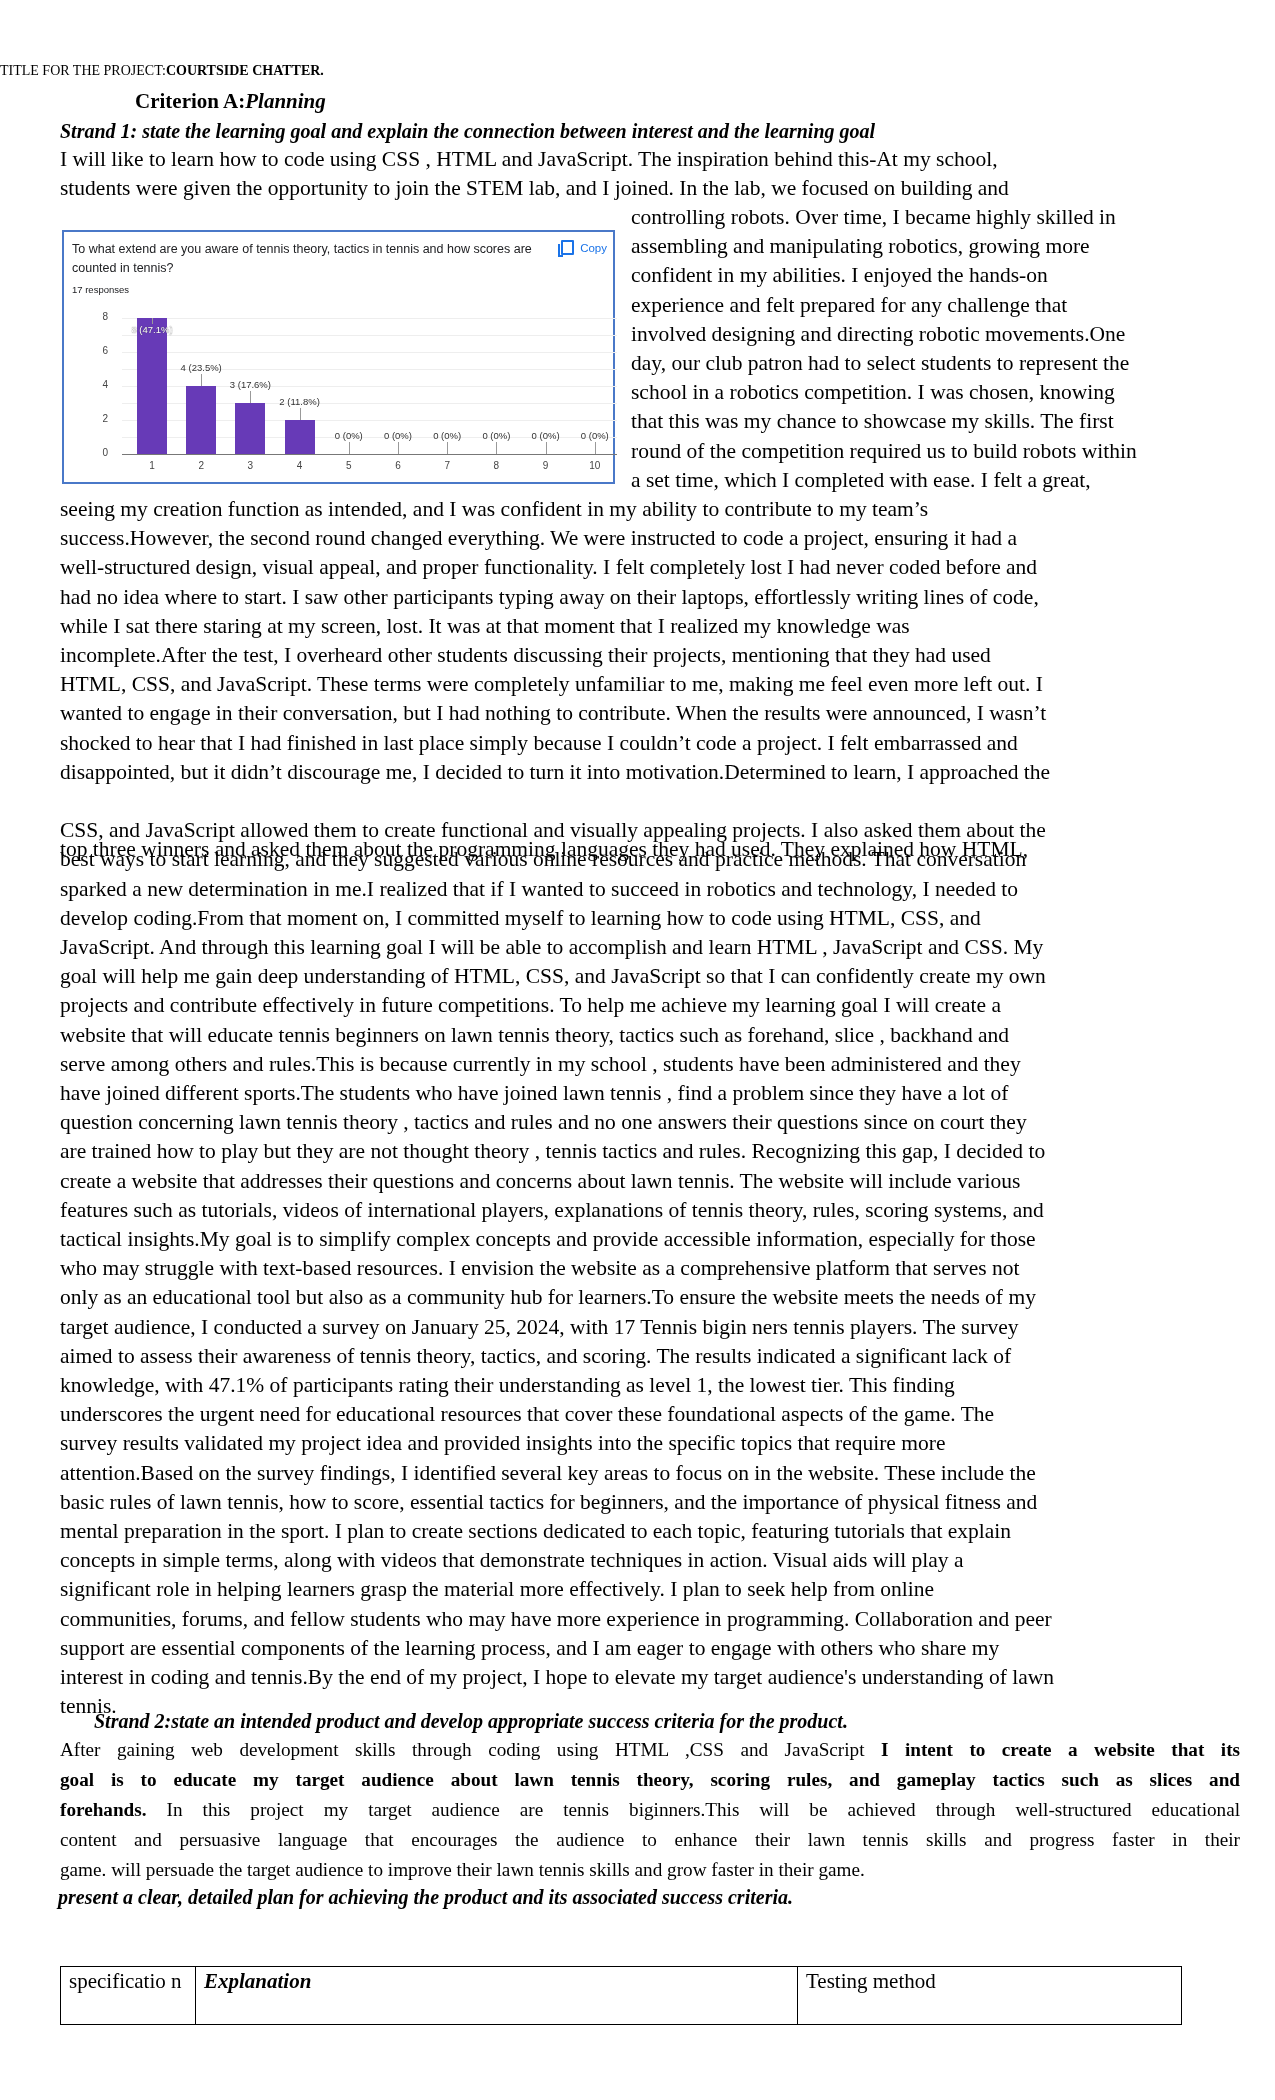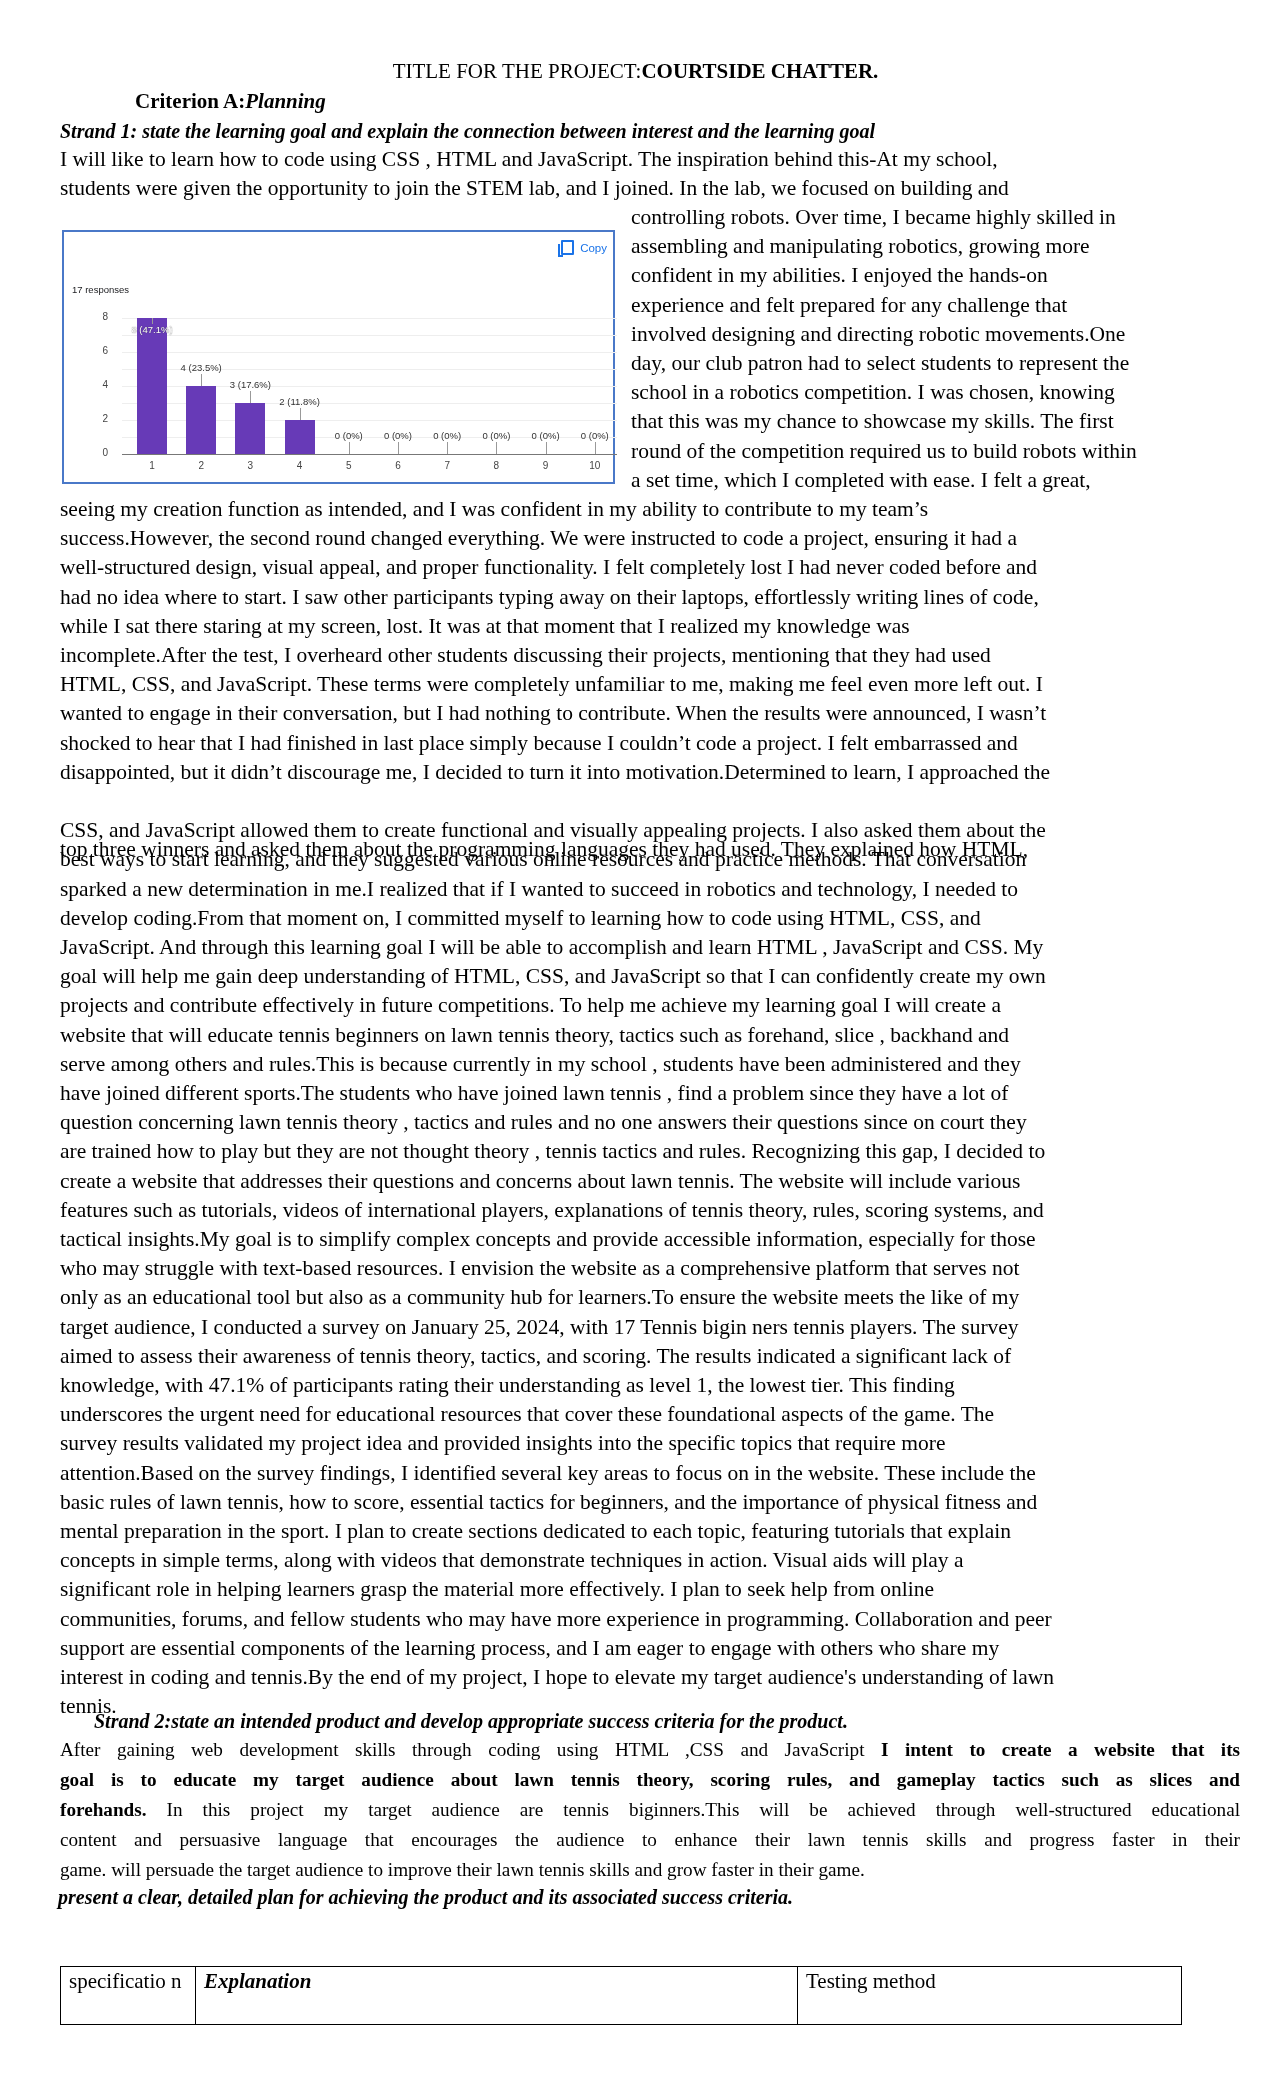--- a/index.html
+++ b/index.html
@@ -1,19 +1,19 @@
 <!DOCTYPE html>
 <html><head>
 <meta charset="utf-8">
 <style>
   html, body { margin: 0; padding: 0; background: #ffffff; }
   body { width: 1275px; height: 2100px; position: relative; overflow: hidden;
          font-family: "Liberation Serif", "DejaVu Serif", serif; color: #000; }
   .abs { position: absolute; white-space: nowrap; }
-  .title { top: 58px; left: 0; width: 1271px; text-align: center; font-size: 21px; line-height: 26px; }
+  .title { top: 58px; left: 0; width: 1271px; font-size: 14px; line-height: 26px; }
   .title b { font-weight: bold; }
   .criterion { top: 88px; left: 135px; font-size: 21px; font-weight: bold; line-height: 26px; }
   .criterion i { font-style: italic; }
   .strand { font-size: 20px; font-weight: bold; font-style: italic; line-height: 26px; }
   .line { font-size: 21.5px; line-height: 29px; left: 60px; }
   .rline { font-size: 21.5px; line-height: 29px; left: 631px; }
   .s2line { font-size: 19.2px; line-height: 29px; left: 60px; width: 1180px; text-align: justify; text-align-last: justify; }
   .s2line.last { text-align-last: left; }
   .s2line b { font-weight: bold; }
 
@@ -87,38 +87,39 @@
     <div class="abs line" style="top: 991.4px;">projects and contribute effectively in future competitions. To help me achieve my learning goal I will create a</div>
     <div class="abs line" style="top: 1020.6px;">website that will educate tennis beginners on lawn tennis theory, tactics such as forehand, slice , backhand and</div>
     <div class="abs line" style="top: 1049.8px;">serve among others and rules.This is because currently in my school , students have been administered and they</div>
     <div class="abs line" style="top: 1079px;">have joined different sports.The students who have joined lawn tennis , find a problem since they have a lot of</div>
     <div class="abs line" style="top: 1108.2px;">question concerning lawn tennis theory , tactics and rules and no one answers their questions since on court they</div>
     <div class="abs line" style="top: 1137.4px;">are trained how to play but they are not thought theory , tennis tactics and rules. Recognizing this gap, I decided to</div>
     <div class="abs line" style="top: 1166.6px;">create a website that addresses their questions and concerns about lawn tennis. The website will include various</div>
     <div class="abs line" style="top: 1195.8px;">features such as tutorials, videos of international players, explanations of tennis theory, rules, scoring systems, and</div>
     <div class="abs line" style="top: 1225px;">tactical insights.My goal is to simplify complex concepts and provide accessible information, especially for those</div>
     <div class="abs line" style="top: 1254.2px;">who may struggle with text-based resources. I envision the website as a comprehensive platform that serves not</div>
-    <div class="abs line" style="top: 1283.4px;">only as an educational tool but also as a community hub for learners.To ensure the website meets the like of my</div>
+    <div class="abs line" style="top: 1283.4px;">only as an educational tool but also as a community hub for learners.To ensure the website meets the needs of my</div>
     <div class="abs line" style="top: 1312.6px;">target audience, I conducted a survey on January 25, 2024, with 17 Tennis bigin ners tennis players. The survey</div>
     <div class="abs line" style="top: 1341.8px;">aimed to assess their awareness of tennis theory, tactics, and scoring. The results indicated a significant lack of</div>
     <div class="abs line" style="top: 1371px;">knowledge, with 47.1% of participants rating their understanding as level 1, the lowest tier. This finding</div>
     <div class="abs line" style="top: 1400.2px;">underscores the urgent need for educational resources that cover these foundational aspects of the game. The</div>
     <div class="abs line" style="top: 1429.4px;">survey results validated my project idea and provided insights into the specific topics that require more</div>
     <div class="abs line" style="top: 1458.6px;">attention.Based on the survey findings, I identified several key areas to focus on in the website. These include the</div>
     <div class="abs line" style="top: 1487.8px;">basic rules of lawn tennis, how to score, essential tactics for beginners, and the importance of physical fitness and</div>
     <div class="abs line" style="top: 1517px;">mental preparation in the sport. I plan to create sections dedicated to each topic, featuring tutorials that explain</div>
     <div class="abs line" style="top: 1546.2px;">concepts in simple terms, along with videos that demonstrate techniques in action. Visual aids will play a</div>
     <div class="abs line" style="top: 1575.4px;">significant role in helping learners grasp the material more effectively. I plan to seek help from online</div>
     <div class="abs line" style="top: 1604.6px;">communities, forums, and fellow students who may have more experience in programming. Collaboration and peer</div>
     <div class="abs line" style="top: 1633.8px;">support are essential components of the learning process, and I am eager to engage with others who share my</div>
     <div class="abs line" style="top: 1663px;">interest in coding and tennis.By the end of my project, I hope to elevate my target audience's understanding of lawn</div>
     <div class="abs line" style="top: 1692.2px;">tennis.</div>
   </div>
 
 <div class="chart">
+  <div class="q">To what extend are you aware of tennis theory, tactics in tennis and how scores are counted in tennis?</div>
   <div class="copy">
     <span class="ic"></span>
     <span>Copy</span>
   </div>
   <div class="resp">17 responses</div>
   <div class="plot" id="plot">
       <div class="axis" style="left: 58px; width: 495px; top: 222px;"></div>
       <div class="grid" style="left: 58px; width: 495px; top: 205px;"></div>
       <div class="grid" style="left: 58px; width: 495px; top: 188px;"></div>
       <div class="grid" style="left: 58px; width: 495px; top: 171px;"></div>

